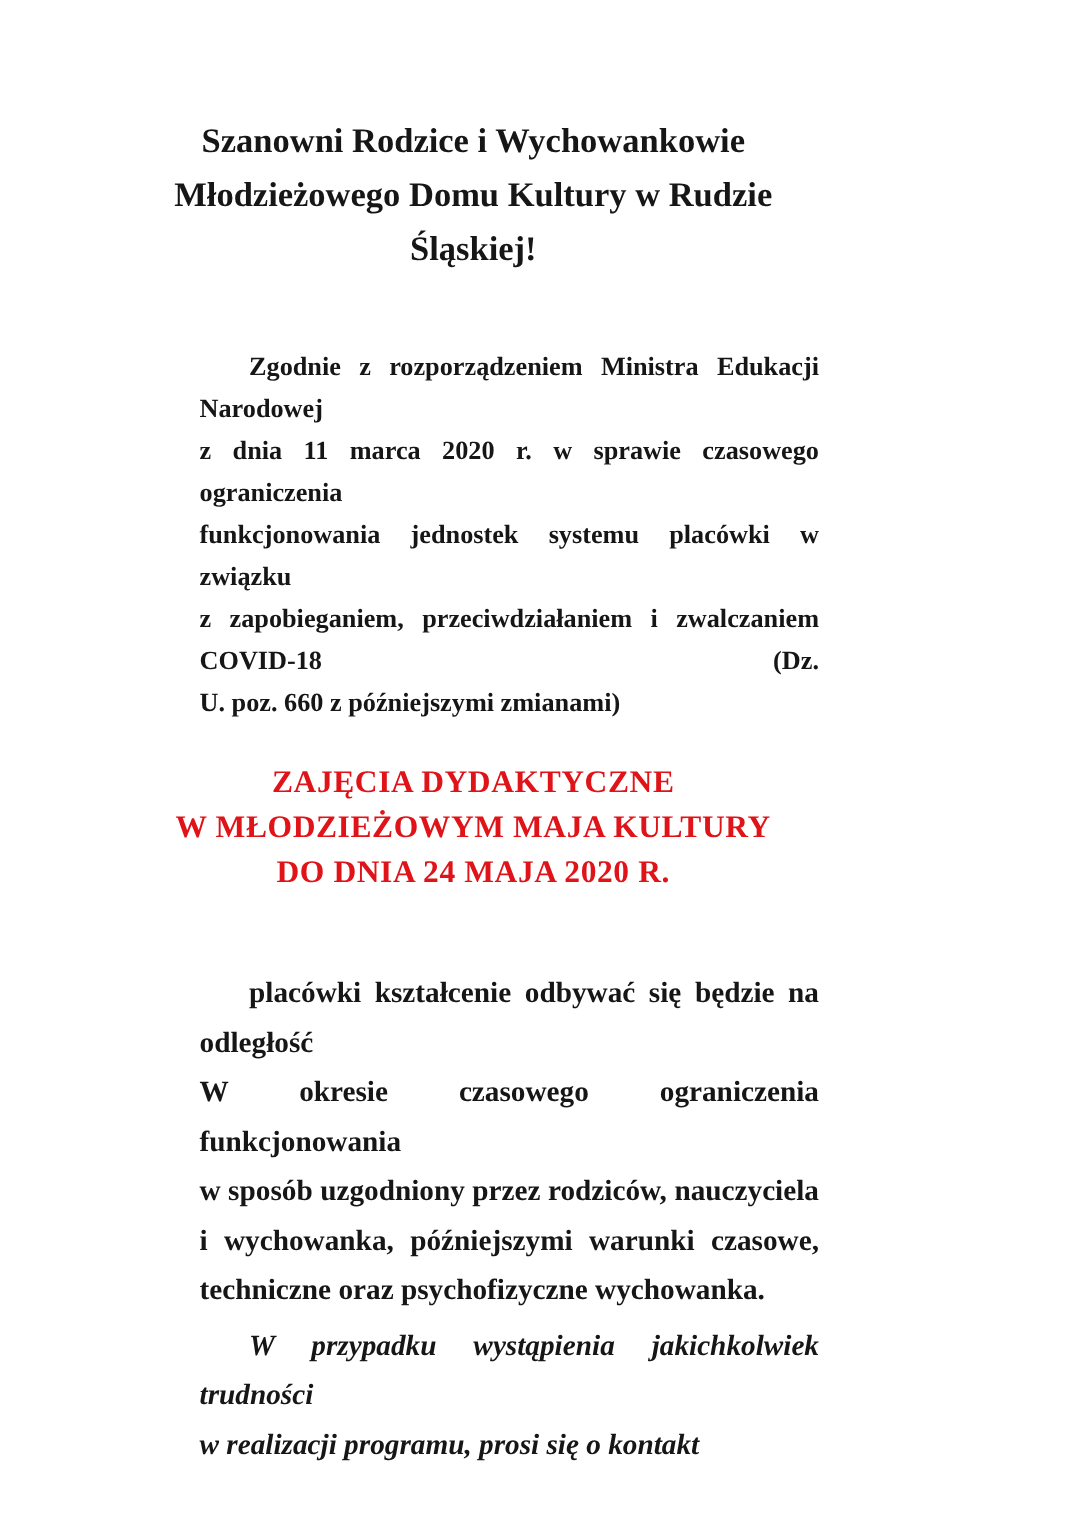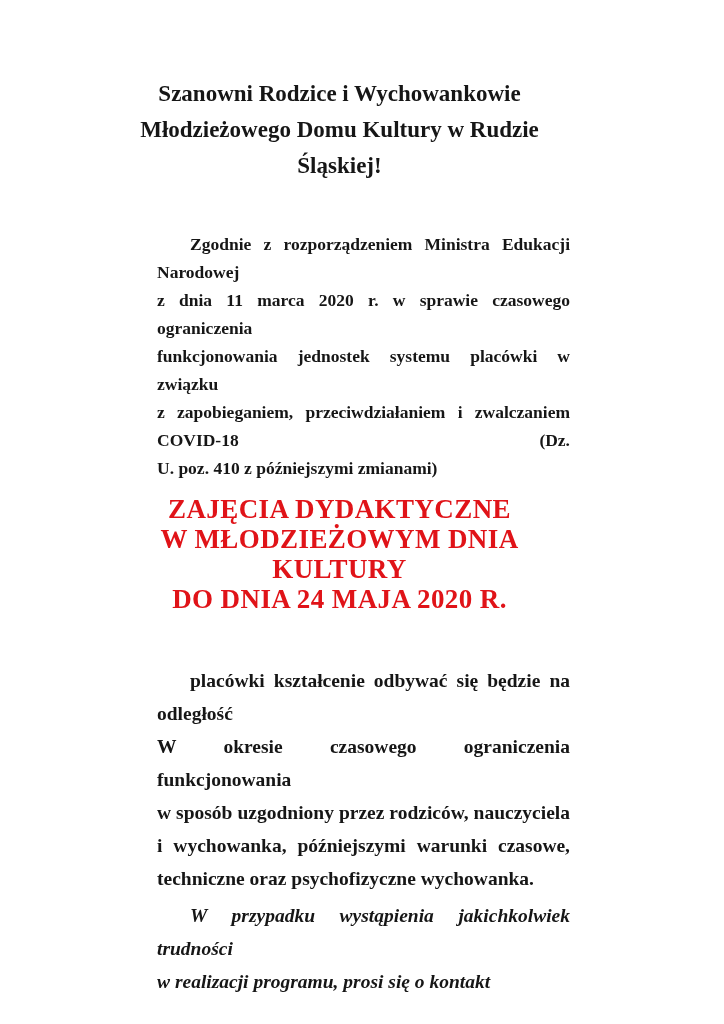--- a/index.html
+++ b/index.html
@@ -9,39 +9,38 @@
   }
   .page {
     position: relative;
     width: 632px;
     height: 1024px;
     background: #ffffff;
     overflow: hidden;
     font-family: "Liberation Serif", "DejaVu Serif", serif;
     font-weight: 700;
     color: #161616;
-    padding-left: 24px;
   }
   .content {
     padding: 0 86px 0 85px;
   }
   .title {
     margin: 76px 0 0 0;
     font-size: 23px;
     line-height: 36px;
     font-weight: 700;
   }
   .para {
     font-size: 17.5px;
     line-height: 28px;
   }
   .intro { margin-top: 46px; }
   .notice {
-    margin-top: 12px;
-    font-size: 27px;
+    margin-top: 24px;
+    font-size: 21px;
     line-height: 30px;
     letter-spacing: 0.4px;
   }
   .remote {
     margin-top: 50px;
     font-size: 19.5px;
     line-height: 33px;
   }
   .contact {
     margin-top: 4px;
@@ -66,26 +65,26 @@
     <h1 class="title centered">
         <div class="line">Szanowni Rodzice i Wychowankowie</div>
         <div class="line">Młodzieżowego Domu Kultury w Rudzie Śląskiej!</div>
       </h1>
 
     <div class="para justified intro">
         <div class="line">Zgodnie z rozporządzeniem Ministra Edukacji Narodowej</div>
         <div class="line">z dnia 11 marca 2020 r. w sprawie czasowego ograniczenia</div>
         <div class="line">funkcjonowania jednostek systemu placówki w związku</div>
         <div class="line">z zapobieganiem, przeciwdziałaniem i zwalczaniem COVID-18 (Dz.</div>
-        <div class="line">U. poz. 410 z późniejszymi zmianami)</div>
+        <div class="line">U. poz. 660 z późniejszymi zmianami)</div>
       </div>
 
     <div class="notice centered" style="color: rgb(224, 19, 24);">
         <div class="line">ZAJĘCIA DYDAKTYCZNE</div>
-        <div class="line">W MŁODZIEŻOWYM DNIA KULTURY</div>
+        <div class="line">W MŁODZIEŻOWYM MAJA KULTURY</div>
         <div class="line">DO DNIA 24 MAJA 2020 R.</div>
       </div>
 
     <div class="para justified remote">
         <div class="line">placówki kształcenie odbywać się będzie na odległość</div>
         <div class="line">W okresie czasowego ograniczenia funkcjonowania</div>
         <div class="line">w sposób uzgodniony przez rodziców, nauczyciela</div>
         <div class="line">i wychowanka, późniejszymi warunki czasowe,</div>
         <div class="line">techniczne oraz psychofizyczne wychowanka.</div>
       </div>

